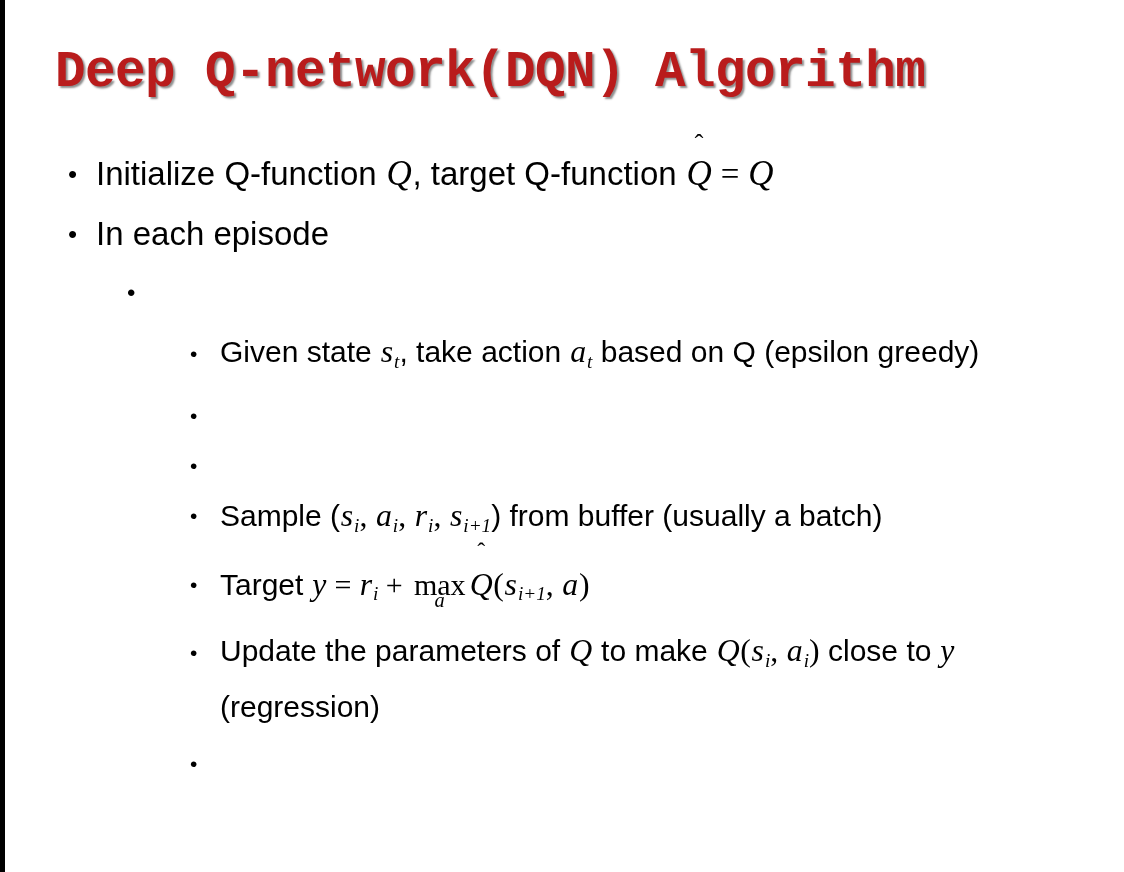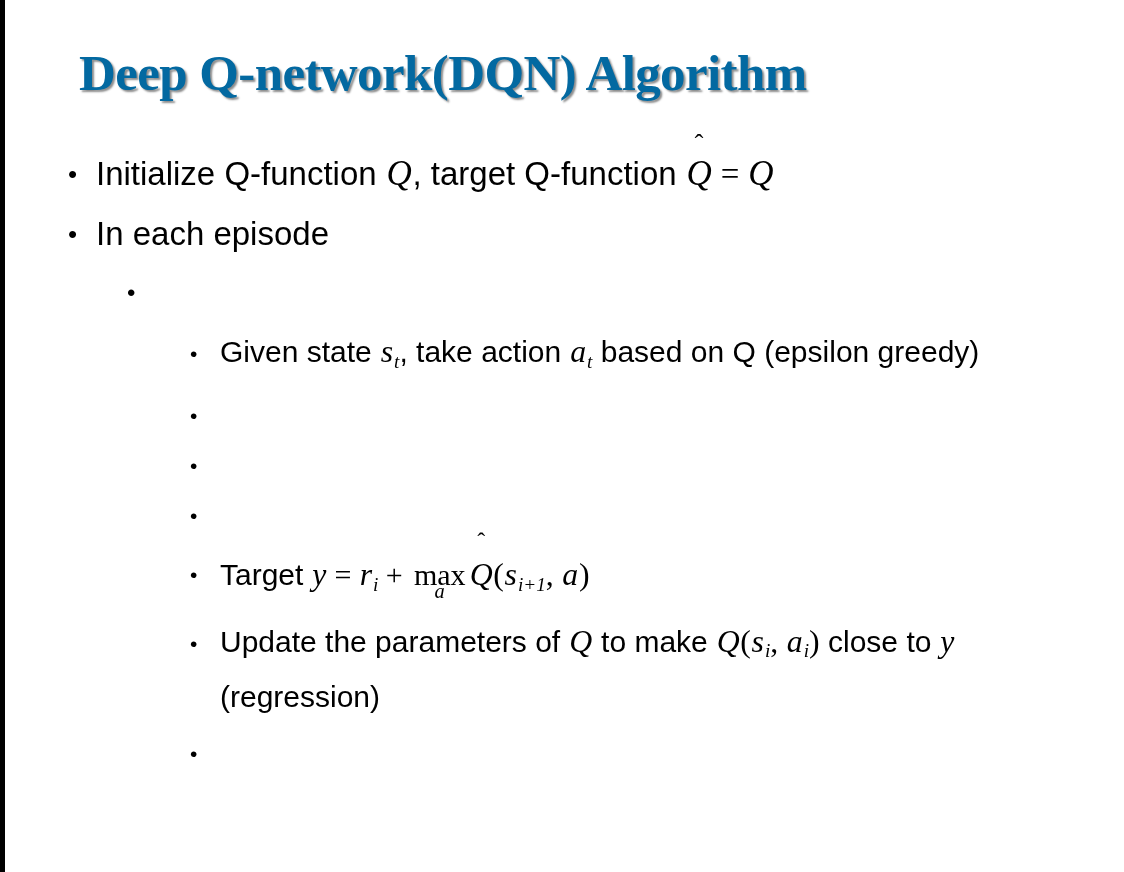--- a/index.html
+++ b/index.html
@@ -25,28 +25,27 @@
     top: 0;
     width: 5px;
     height: 872px;
     background: #000000;
   }
 
   .slide-title {
     position: absolute;
     left: 55px;
     top: 44px;
-    font-family: Liberation Serif, serif;
+    font-family: Liberation Mono, monospace;
     font-size: 51px;
     font-weight: 700;
-    color: #0369a1;
+    color: #b91c1c;
     letter-spacing: -0.6px;
     white-space: nowrap;
     text-shadow: 2px 2px 2px rgba(0,0,0,0.45);
-    margin-left: 24px;
   }
 
   .body-area {
     position: absolute;
     left: 0;
     top: 144px;
     width: 1124px;
   }
 
   .bullet-row {
@@ -211,20 +210,21 @@
     <div class="bullet-row lvl3">
       <span class="bullet-mark">•</span>
     </div>
 
     <div class="bullet-row lvl3">
       <span class="bullet-mark">•</span>
     </div>
 
     <div class="bullet-row lvl3">
       <span class="bullet-mark">•</span>
+      <span class="bullet-text"><span>Sample (</span><span class="mv">s</span><span class="sub">i</span><span class="mpunct">, </span><span class="mv">a</span><span class="sub">i</span><span class="mpunct">, </span><span class="mv">r</span><span class="sub">i</span><span class="mpunct">, </span><span class="mv">s</span><span class="sub">i+1</span><span>) from buffer (usually a batch)</span></span>
     </div>
 
     <div class="bullet-row lvl3" style="line-height:68px;">
       <span class="bullet-mark" style="line-height:68px;">•</span>
       <span class="bullet-text"><span>Target </span><span class="mv">y</span><span class="mop"> = </span><span class="mv">r</span><span class="sub">i</span><span class="mop"> + </span><span class="maxop"><span class="maxlabel">max</span><span class="maxsub">a</span></span><span class="hat-wrap"><span class="hat">̂</span><span class="mv">Q</span></span><span class="mpunct">(</span><span class="mv">s</span><span class="sub">i+1</span><span class="mpunct">, </span><span class="mv">a</span><span class="mpunct">)</span></span>
     </div>
 
     <div class="bullet-row lvl3 tall">
       <span class="bullet-mark">•</span>
       <span class="bullet-text"><span>Update the parameters of </span><span class="mv">Q</span><span> to make </span><span class="mv">Q</span><span class="mpunct">(</span><span class="mv">s</span><span class="sub">i</span><span class="mpunct">, </span><span class="mv">a</span><span class="sub">i</span><span class="mpunct">)</span><span> close to </span><span class="mv">y</span><span> (regression)</span></span>

